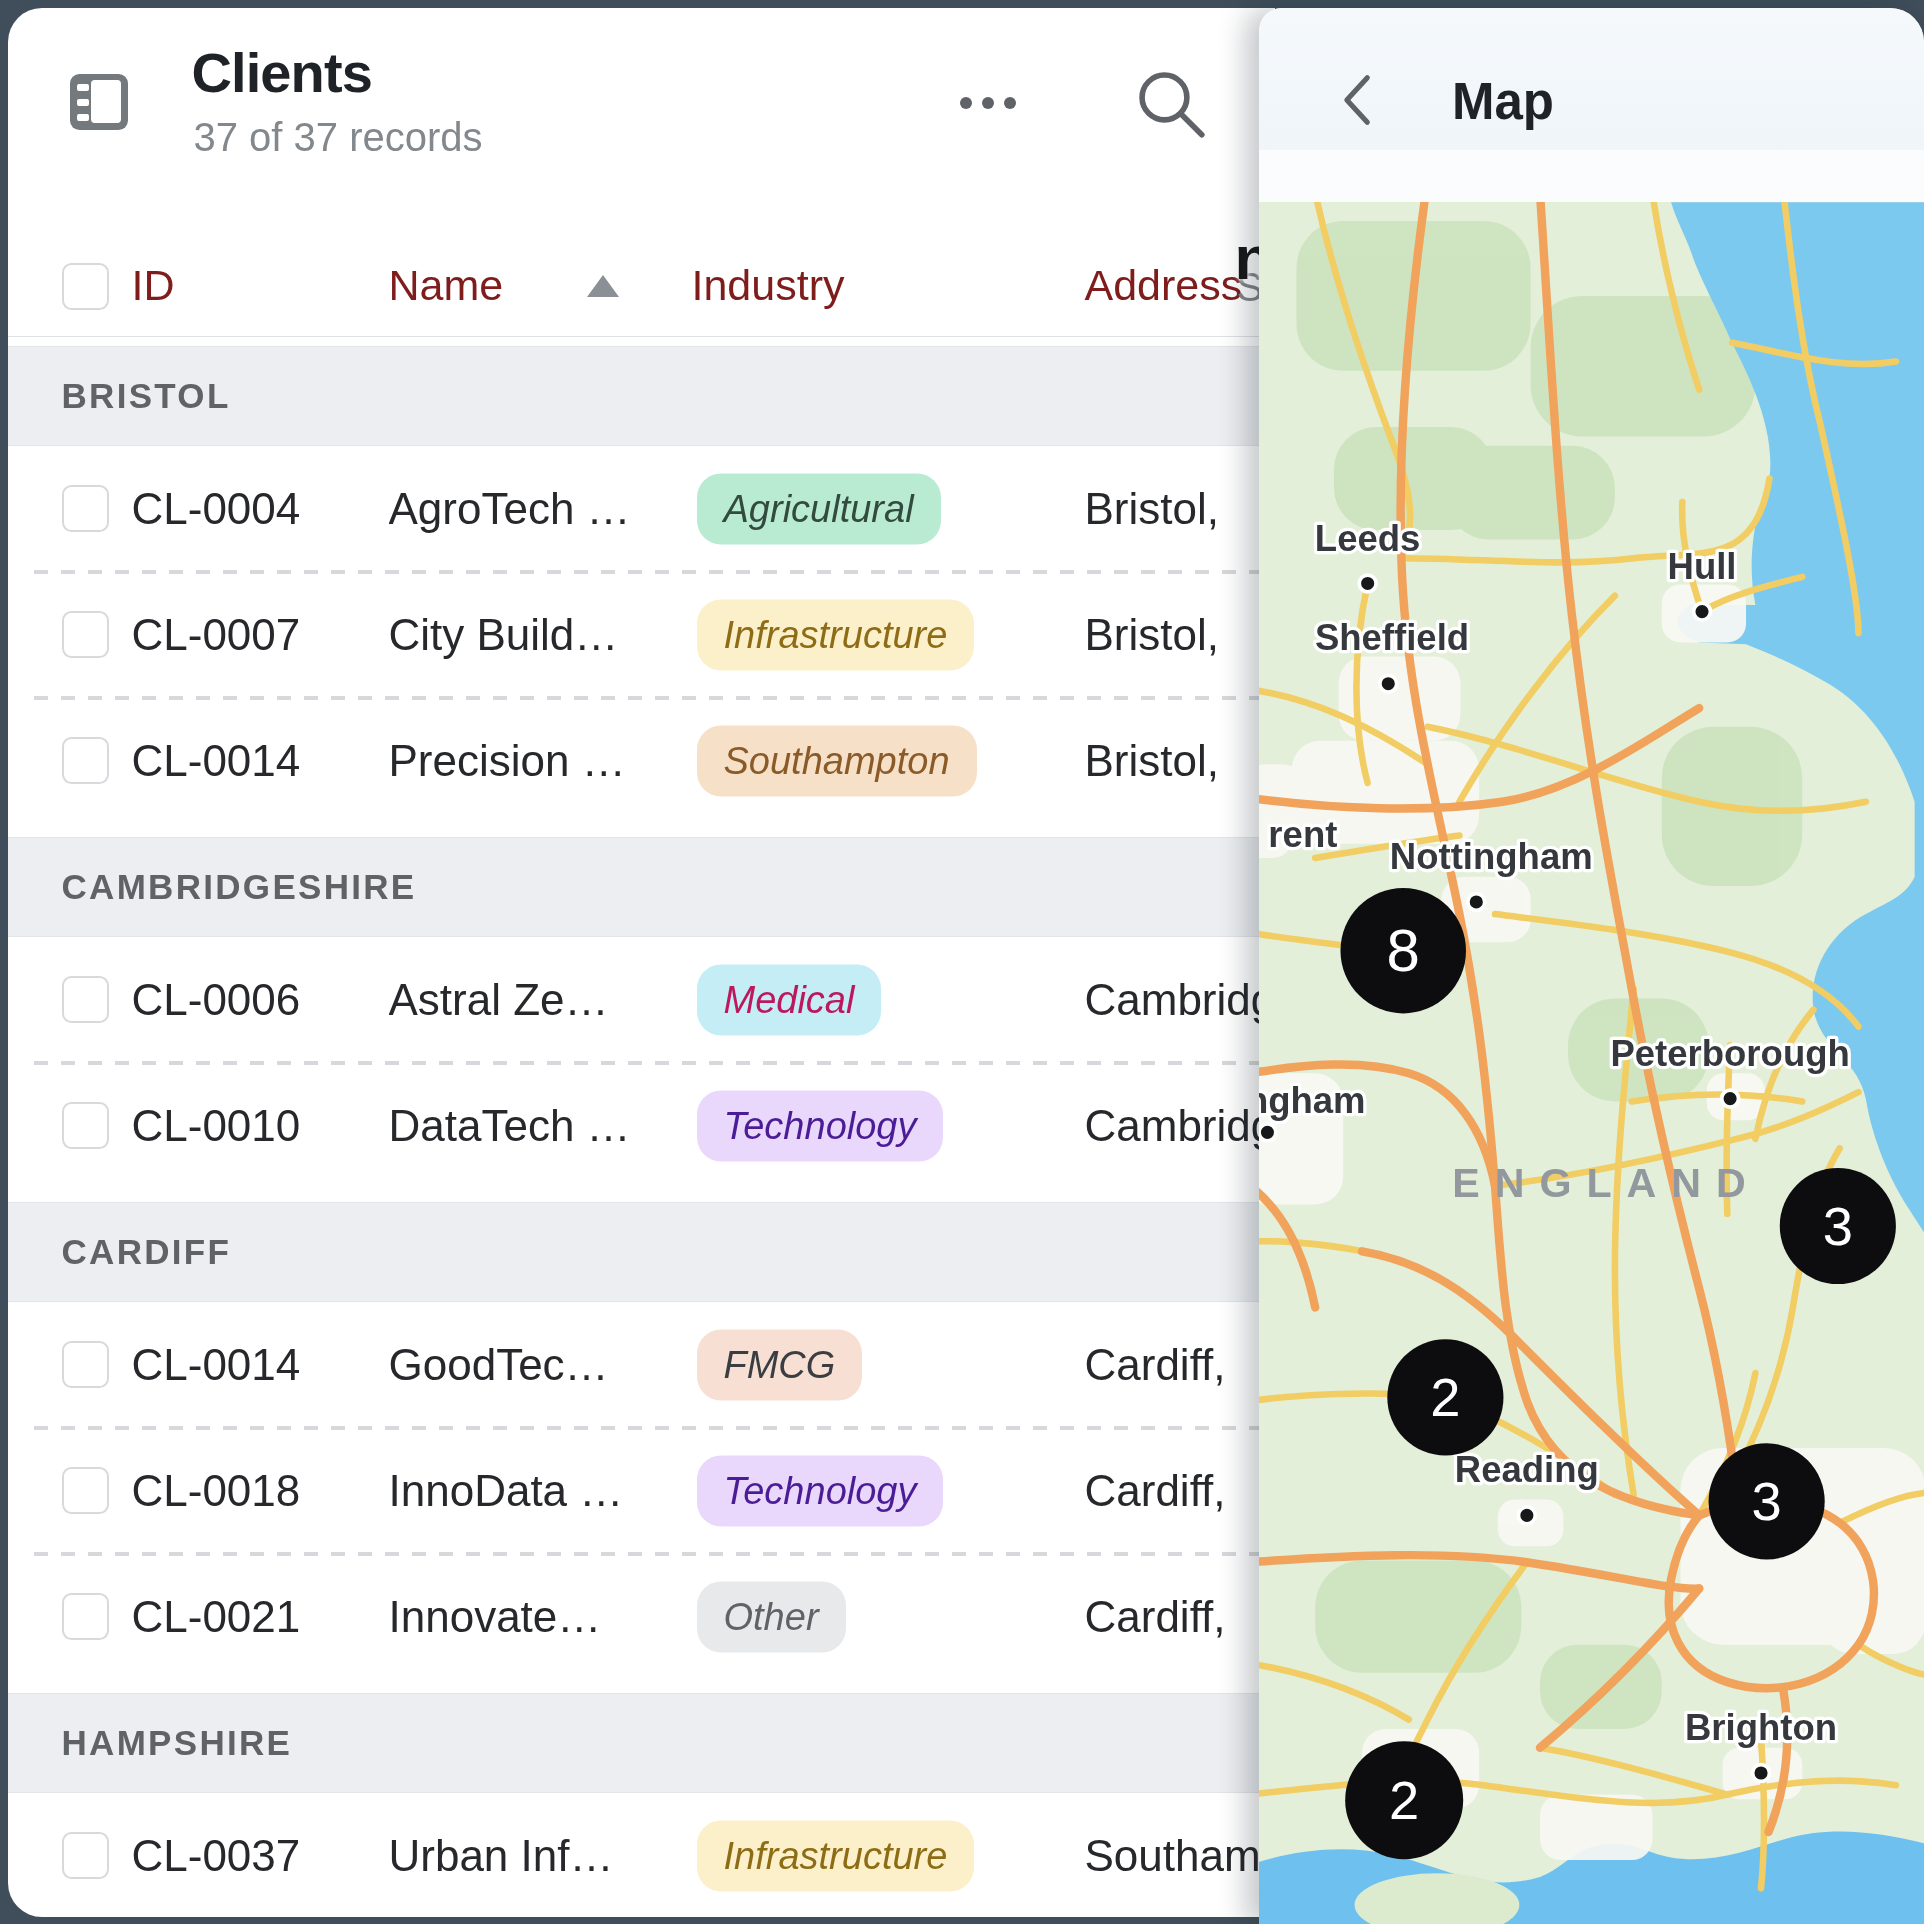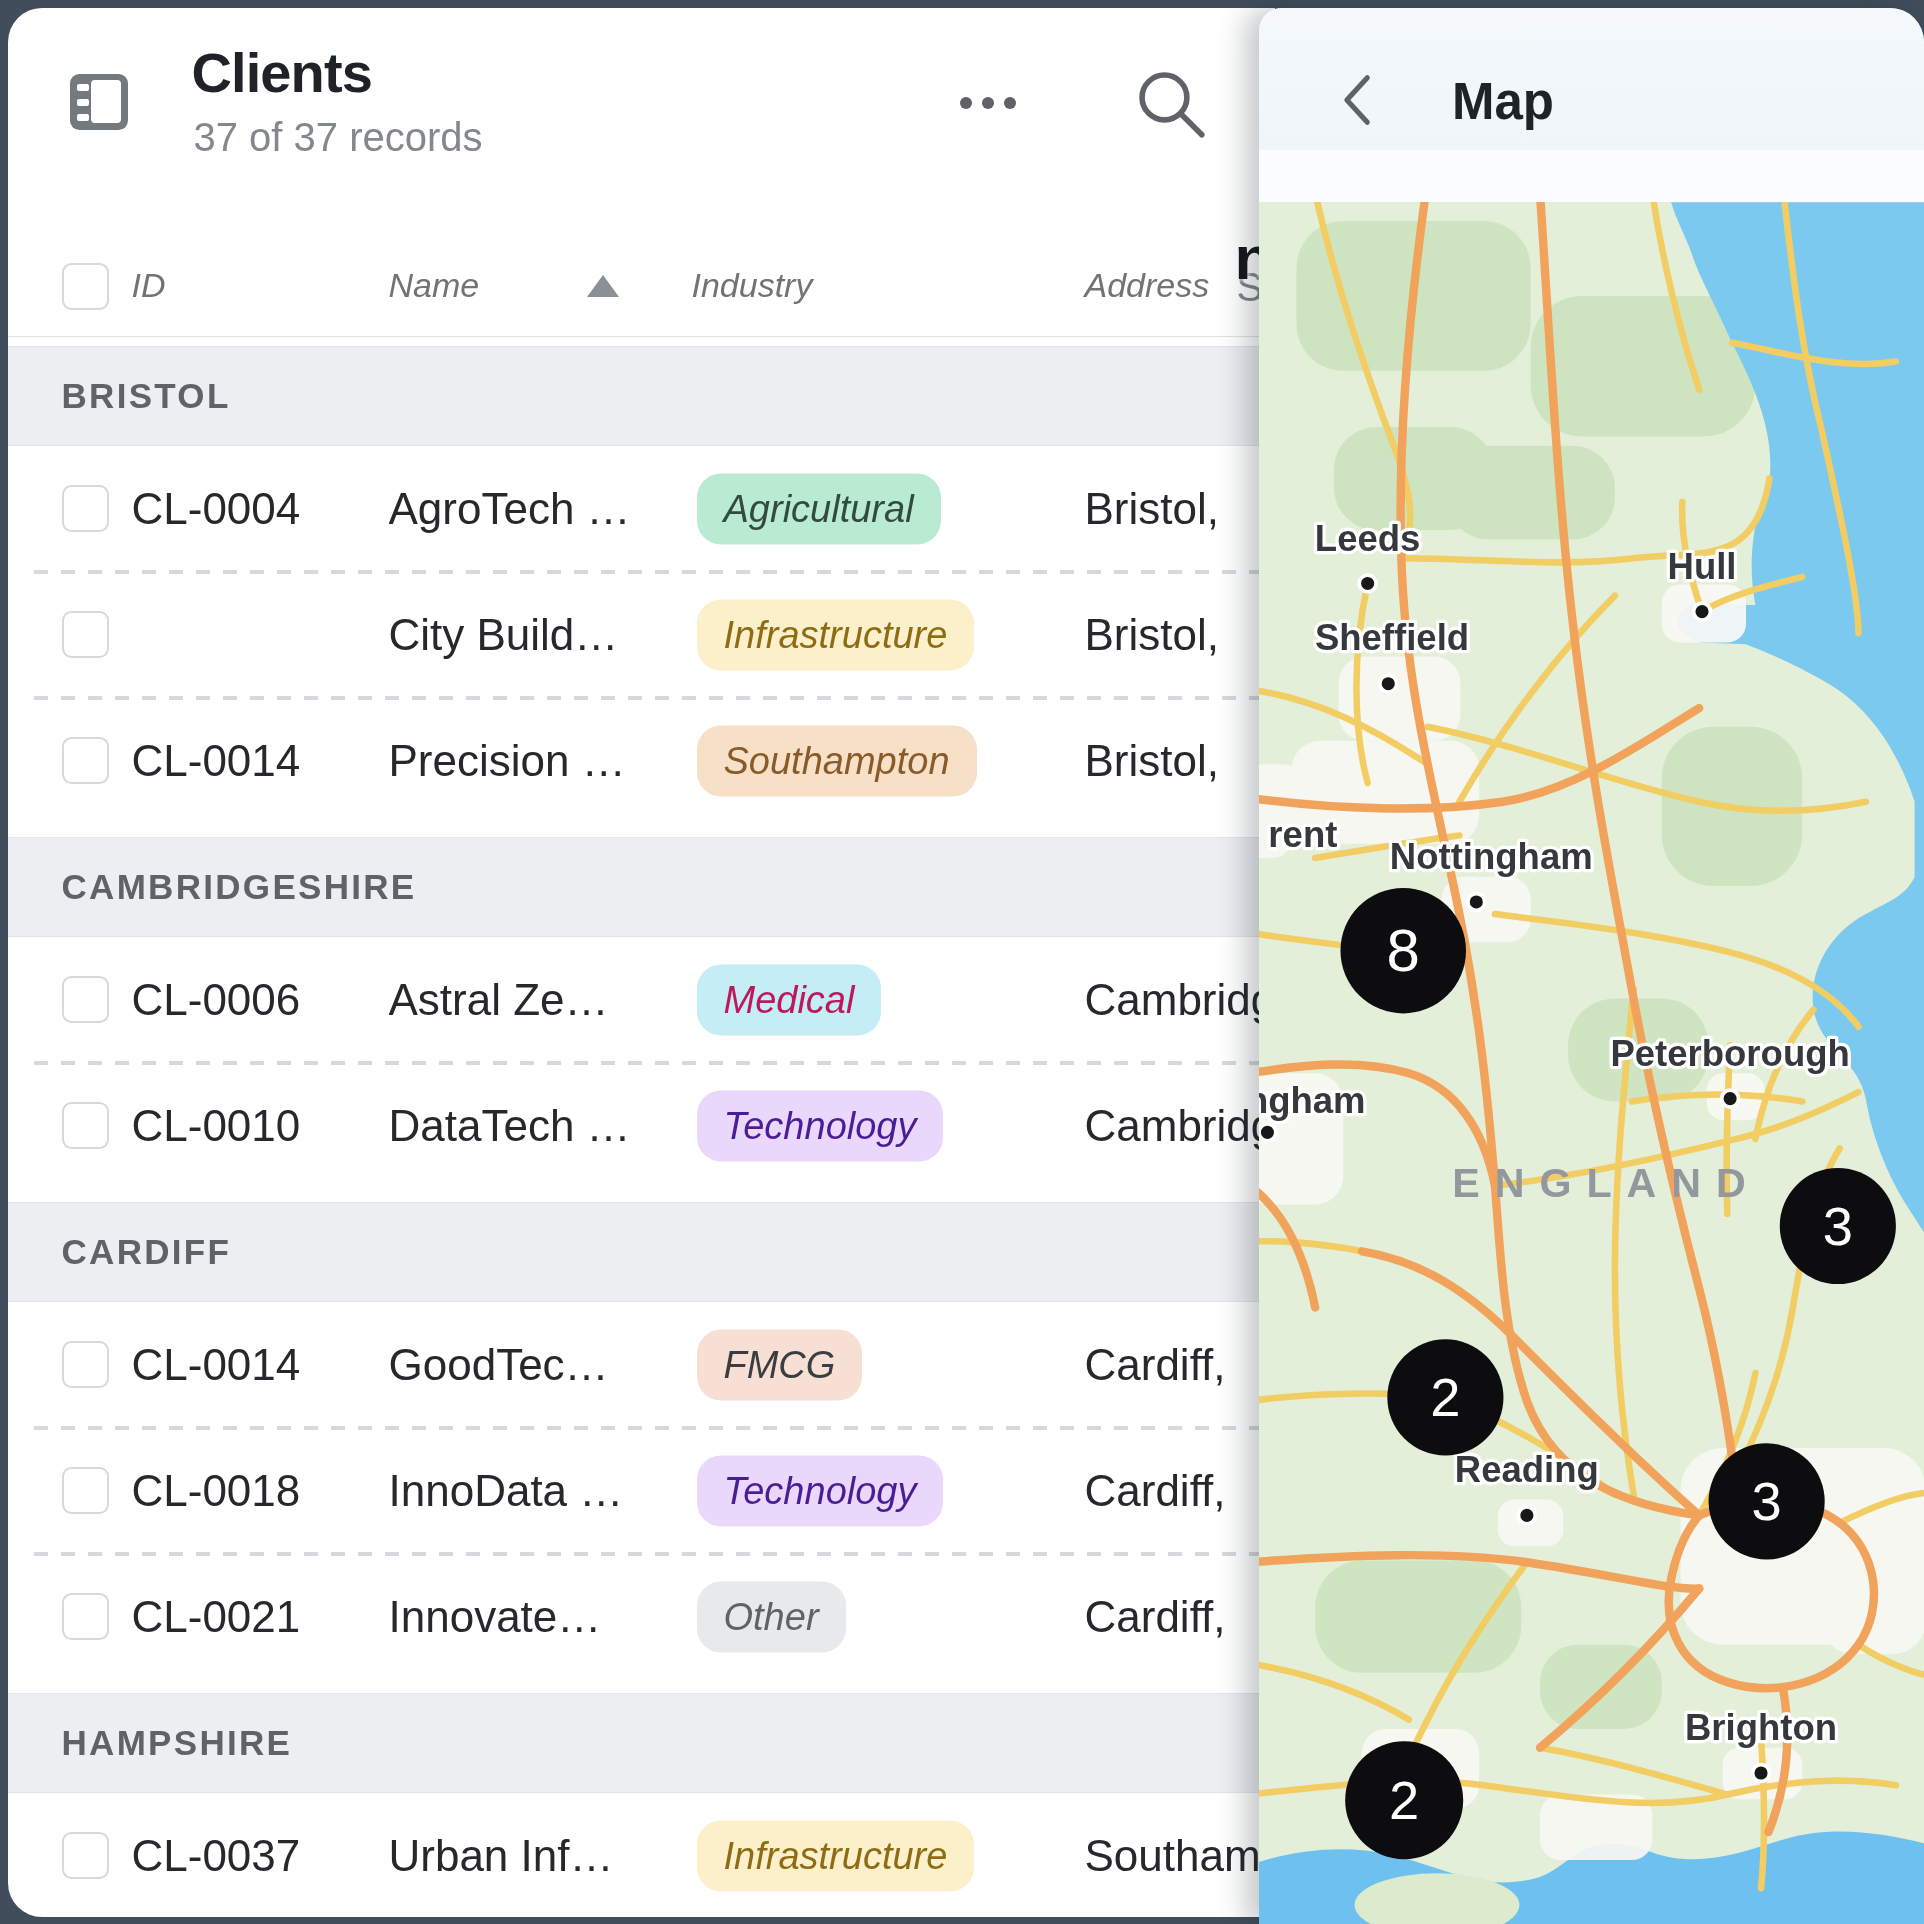--- a/index.html
+++ b/index.html
@@ -20,21 +20,21 @@
   .page-title{position:absolute;left:184px;top:32px;font-size:56px;font-weight:bold;
     color:#1F2328;letter-spacing:-0.9px;}
   .records{position:absolute;left:186px;top:107px;font-size:40px;color:#83888D;}
   .more-btn{position:absolute;left:952px;top:75px;width:75px;height:41px;
     display:flex;align-items:center;gap:10.3px;cursor:pointer;}
   .more-btn i{width:12px;height:12px;border-radius:50%;background:#5F6368;}
   .search-btn{position:absolute;left:1121px;top:54px;width:84px;height:84px;cursor:pointer;}
   
   .cols{position:relative;height:97px;border-bottom:1.9px solid #DFE1E4;}
   .colhead{position:absolute;top:0;height:94px;display:flex;align-items:center;
-    font-size:34px;color:#737373;white-space:nowrap;font-style:italic;}
+    font-size:43px;color:#7f1d1d;white-space:nowrap;}
   .cb{position:absolute;width:47px;height:47px;border:2.8px solid #D7DADD;border-radius:9.4px;
     background:#fff;box-sizing:border-box;}
   .sort-tri{position:absolute;left:579px;top:36px;width:0;height:0;
     border-left:16px solid transparent;border-right:16px solid transparent;
     border-bottom:22.5px solid #8A9095;}
   
   .group-bar{position:relative;height:98px;background:#ECEEF1;
     border-top:1.9px solid #E2E4E7;border-bottom:1.9px solid #E2E4E7;
     display:flex;align-items:center;}
   .group-bar span{margin-left:54px;font-size:35px;font-weight:bold;color:#5F6368;
@@ -118,20 +118,21 @@
   <div>
     <div class="row">
       <span class="cb"></span>
       <span class="cell id">CL-0004</span>
       <span class="cell nm">AgroTech …</span>
       <span class="tag" data-variant="agricultural">Agricultural</span>
       <span class="cell ad">Bristol,</span>
     </div>
     <div class="row">
       <span class="cb"></span>
+      <span class="cell id">CL-0007</span>
       <span class="cell nm">City Build…</span>
       <span class="tag" data-variant="infrastructure">Infrastructure</span>
       <span class="cell ad">Bristol,</span>
     </div>
     <div class="row">
       <span class="cb"></span>
       <span class="cell id">CL-0014</span>
       <span class="cell nm">Precision …</span>
       <span class="tag" data-variant="automotive">Southampton</span>
       <span class="cell ad">Bristol,</span>

